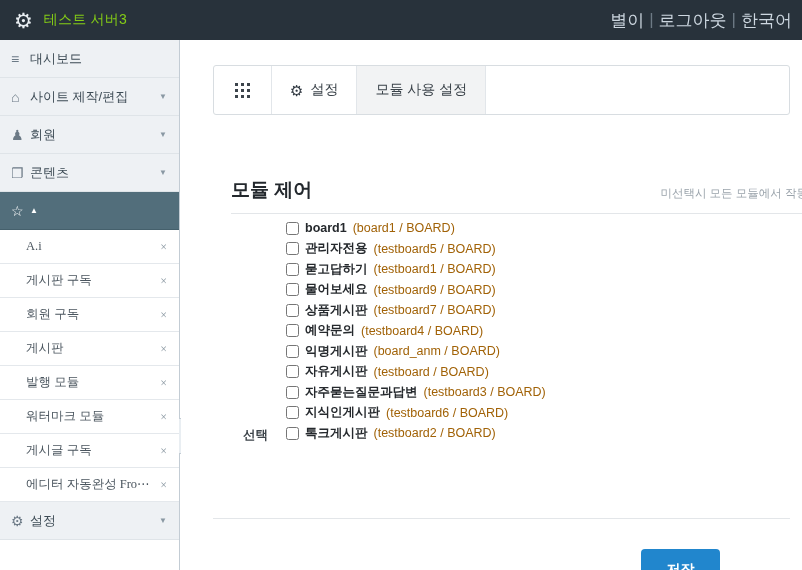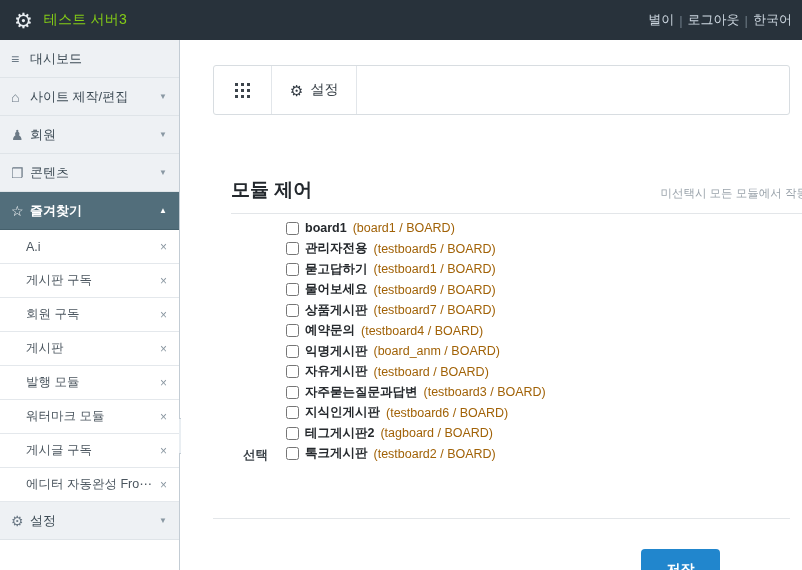--- a/index.html
+++ b/index.html
@@ -15,21 +15,21 @@
     position: absolute; left: 0; top: 0; width: 802px; height: 40px;
     background: #28323b;
     display: flex; align-items: center;
   }
   #brand { display: flex; align-items: center; padding-left: 14px; gap: 11px; }
   .gear-glyph { color: #e9eef2; font-size: 21px; line-height: 1; display:block; }
   #brand-title { color: #84cc16; font-size: 14px; letter-spacing: .2px; }
   #topbar-right {
     margin-left: auto; padding-right: 10px;
     display: flex; align-items: center; gap: 5px;
-    color: #cdd7e0; font-size: 13px;
+    color: #cdd7e0; font-size: 17px;
   }
   #topbar-right .sep { color: #6d7a85; }
   #topbar-right a { color: #cdd7e0; text-decoration: none; }
 
   
   #sidebar {
     position: absolute; left: 0; top: 40px; width: 180px; height: 530px;
     background: #ffffff;
     border-right: 1px solid #c3ccd4;
   }
@@ -54,21 +54,21 @@
     border-bottom: 1px solid #45606c;
   }
   .nav-row.active .nav-ic { color: #ffffff; }
   .nav-row.active .caret { color: #ffffff; }
 
   .fav-row {
     height: 34px; display: flex; align-items: center;
     padding: 0 12px 0 26px;
     border-bottom: 1px solid #e4e8ec;
     background: #ffffff;
-    font-size: 12.5px; color: #4a555e;
+    font-size: 12.5px; color: #4a555e; font-family: Liberation Serif, serif;
   }
   .fav-row .fav-label {
     flex: 1; white-space: nowrap; overflow: hidden; text-overflow: clip;
   }
   .fav-row .fav-x { color: #8b98a2; font-size: 12px; line-height: 1; }
 
   
   #collapse-handle {
     position: absolute; left: 179px; top: 418px;
     width: 13px; height: 36px;
@@ -183,21 +183,20 @@
         <span class="nav-label">회원</span>
         <span class="caret">▼</span>
       </div>
       <div class="nav-row">
         <span class="nav-ic">❐</span>
         <span class="nav-label">콘텐츠</span>
         <span class="caret">▼</span>
       </div>
       <div class="nav-row active">
         <span class="nav-ic">☆</span>
-        <span class="nav-label">즐겨찾기</span>
         <span class="caret">▲</span>
       </div>
     </div>
   <div id="fav-list">
       <div class="fav-row">
         <span class="fav-label">A.i</span>
         <span class="fav-x">×</span>
       </div>
       <div class="fav-row">
         <span class="fav-label">게시판 구독</span>
@@ -251,20 +250,23 @@
           <i></i>
           <i></i>
           <i></i>
           <i></i>
       </span>
     </div>
     <div class="tab-cell active">
       <span class="tab-gear">⚙</span>
       <span>설정</span>
     </div>
+    <div class="tab-cell inactive">
+      <span>모듈 사용 설정</span>
+    </div>
     <div class="tab-cell filler"></div>
   </div>
 
   <div id="section-head">
     <div id="section-title">모듈 제어</div>
     <div id="section-note">미선택시 모든 모듈에서 작동</div>
   </div>
 
   <div id="form-area">
     <div class="form-row">
@@ -315,25 +317,20 @@
             <span class="ci-name">자주묻는질문과답변</span>
             <span class="ci-meta">(testboard3 / BOARD)</span>
           </div>
           <div class="check-item">
             <input type="checkbox" style="">
             <span class="ci-name">지식인게시판</span>
             <span class="ci-meta">(testboard6 / BOARD)</span>
           </div>
           <div class="check-item">
             <input type="checkbox" style="">
-            <span class="ci-name">테그게시판2</span>
-            <span class="ci-meta">(tagboard / BOARD)</span>
-          </div>
-          <div class="check-item">
-            <input type="checkbox" style="">
             <span class="ci-name">톡크게시판</span>
             <span class="ci-meta">(testboard2 / BOARD)</span>
           </div>
         </div>
     </div>
   </div>
 
   <div id="list-divider"></div>
 
   <button id="save-button">저장</button>

